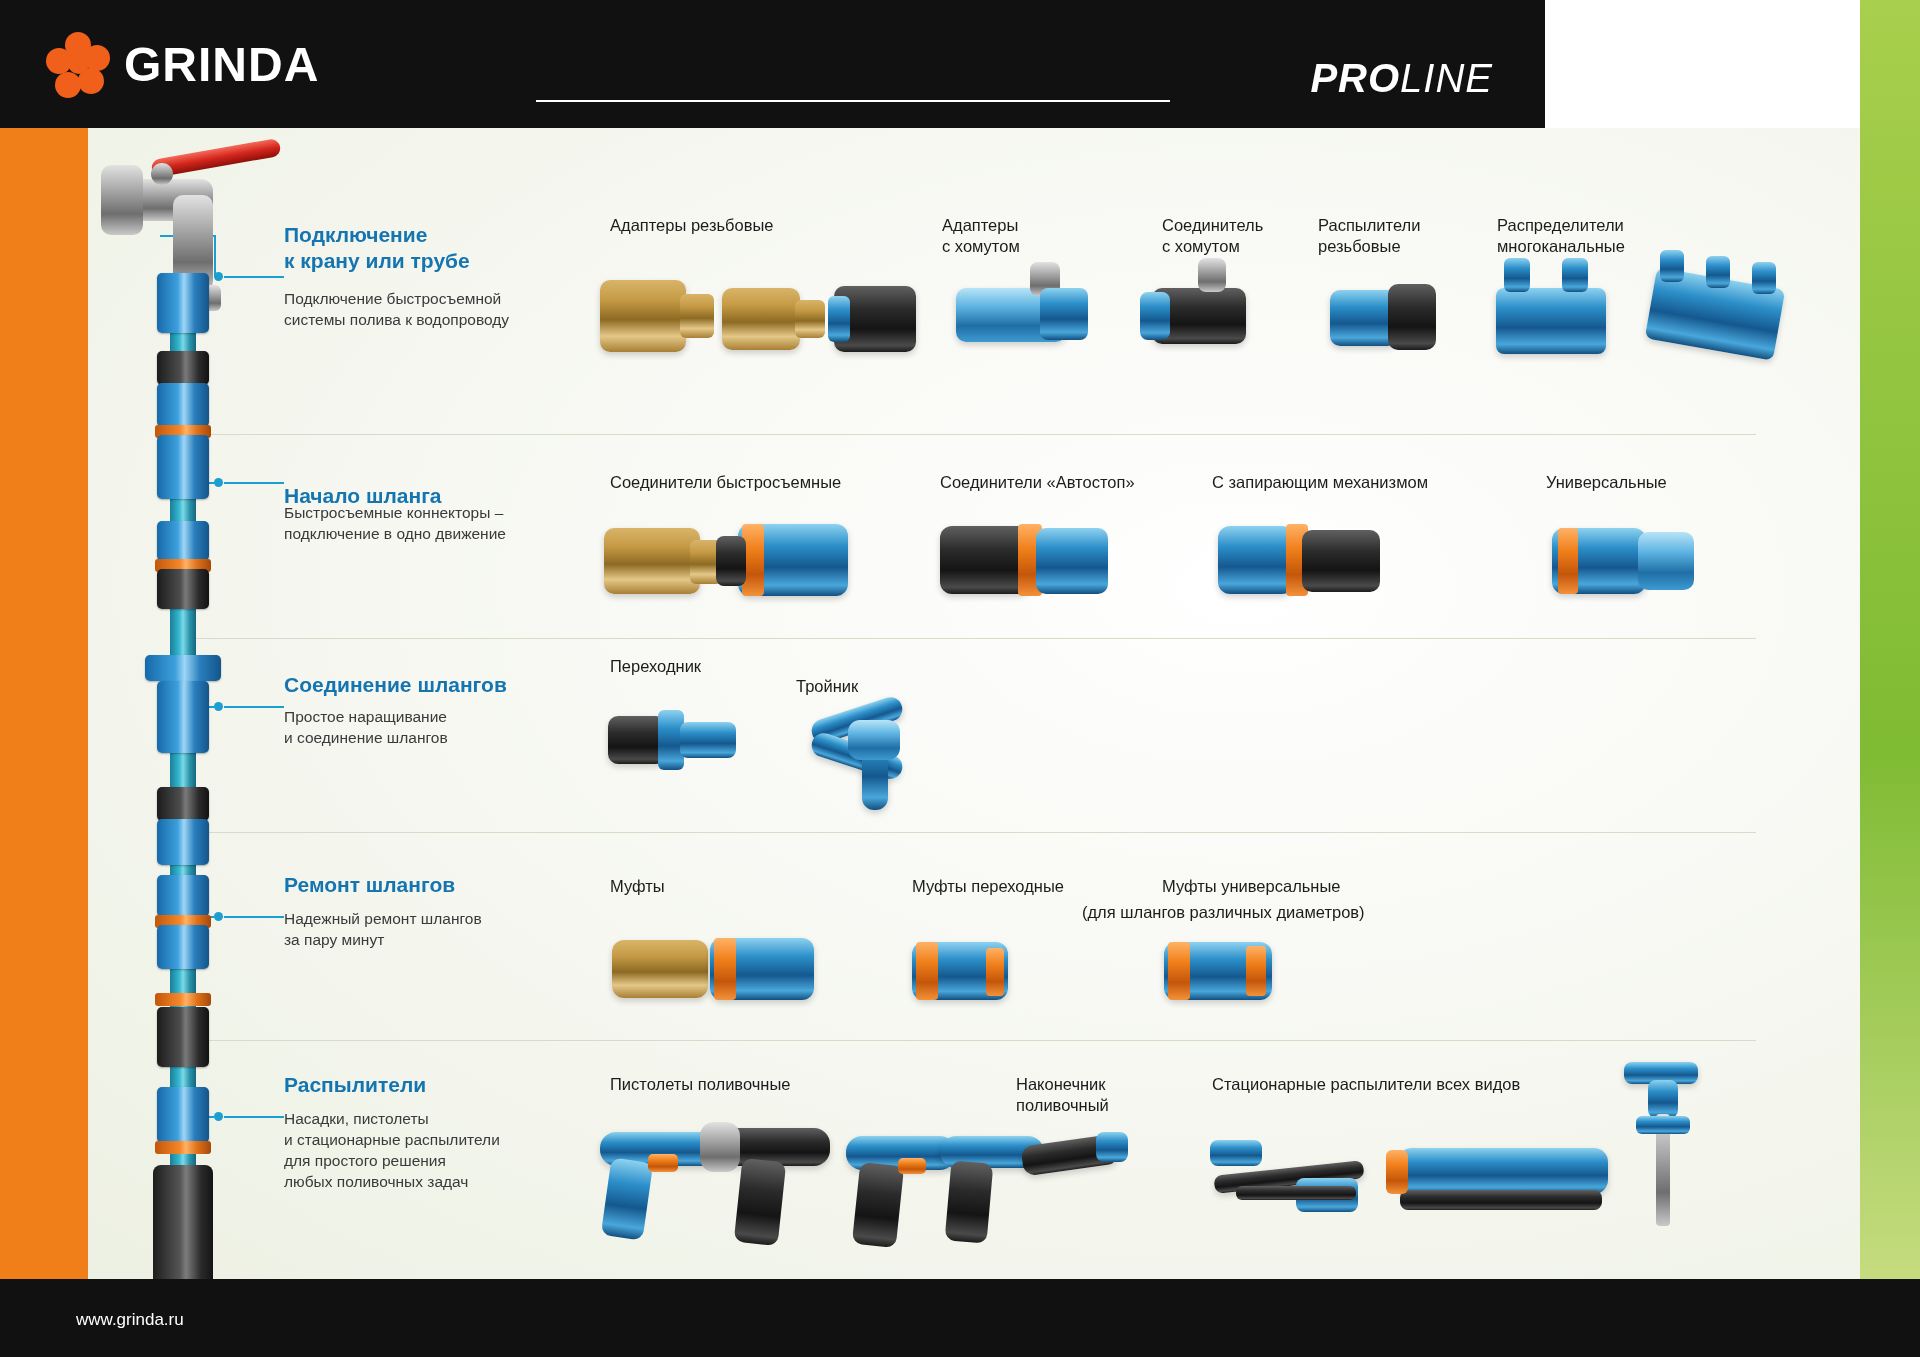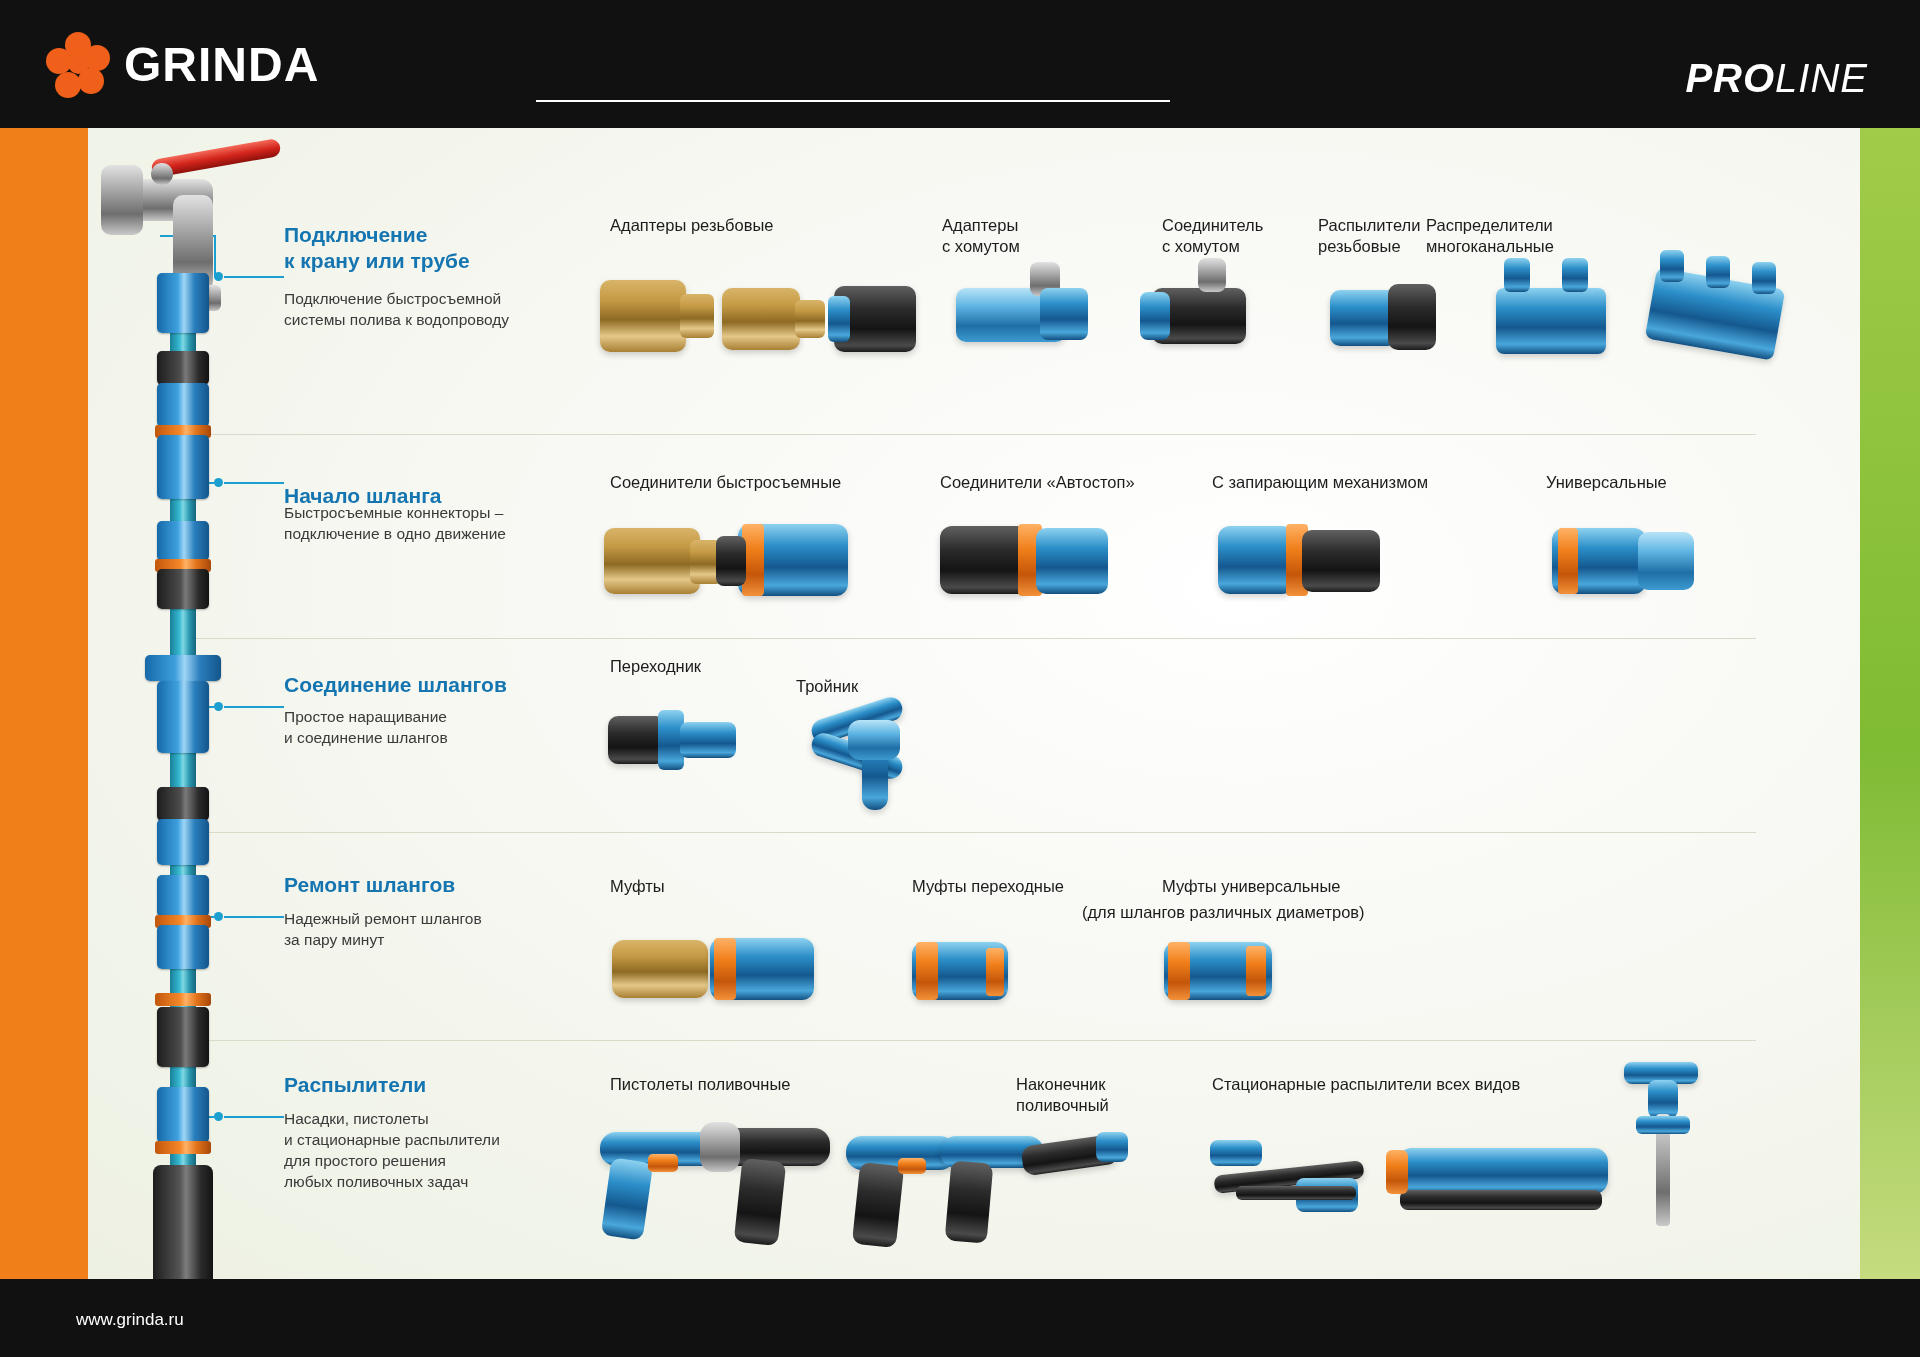--- a/index.html
+++ b/index.html
@@ -22,21 +22,21 @@
   }
   
   .right-bar {
     position:absolute; right:0; top:0; width:60px; height:1357px;
     background:#8cc63f;
     background:linear-gradient(180deg,#a8cf4d 0%, #7fbb33 55%, #cfe08a 100%);
   }
 
   
   .header {
-    position:absolute; left:0; top:0; width:1920px; height:128px;
+    position:absolute; left:0; top:0; width:1545px; height:128px;
     background:#111111;
     z-index:5;
   }
   .logo-wrap { position:absolute; left:46px; top:32px; display:flex; align-items:center; gap:14px; }
   .logo-mark { width:64px; height:64px; position:relative; }
   .logo-mark span {
     position:absolute; background:#f0601a; border-radius:50%;
   }
   .petal { width:26px; height:26px; }
   .brand {
@@ -250,21 +250,21 @@
       <span>с хомутом</span>
     </div>
     <div class="col-label" style="left:1134px; top:215px;margin-left:28px;">
       <span>Соединитель</span><br>
       <span>с хомутом</span>
     </div>
     <div class="col-label" style="left:1318px; top:215px;">
       <span>Распылители</span><br>
       <span>резьбовые</span>
     </div>
-    <div class="col-label" style="left:1426px; top:215px;">
+    <div class="col-label" style="left:1497px; top:215px;">
       <span>Распределители</span><br>
       <span>многоканальные</span>
     </div>
 
     <div class="prod brass shadow-el" style="left:600px; top:280px; width:86px; height:72px; border-radius:10px;"></div>
     <div class="prod brass" style="left:680px; top:294px; width:34px; height:44px; border-radius:6px;"></div>
 
     <div class="prod brass shadow-el" style="left:722px; top:288px; width:78px; height:62px; border-radius:10px;"></div>
     <div class="prod brass" style="left:795px; top:300px; width:30px; height:38px; border-radius:6px;"></div>
 

